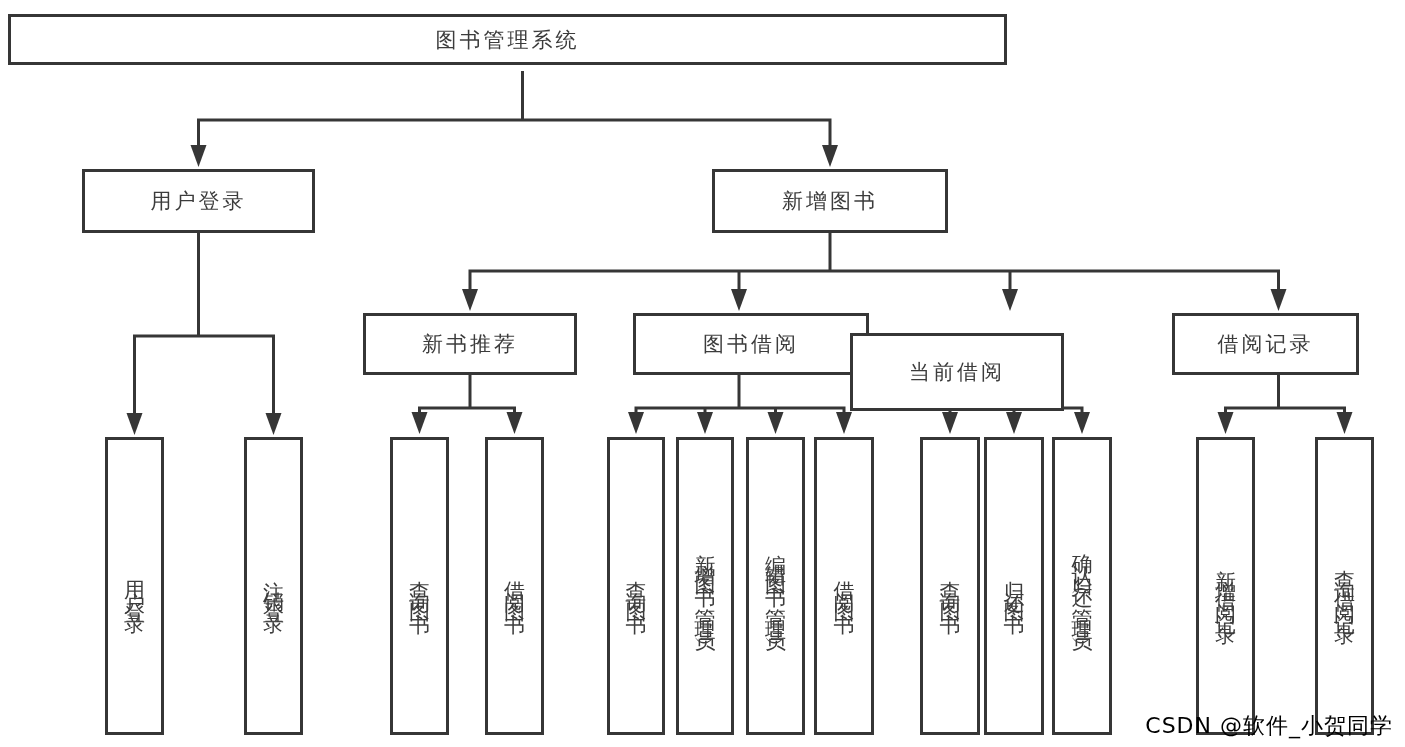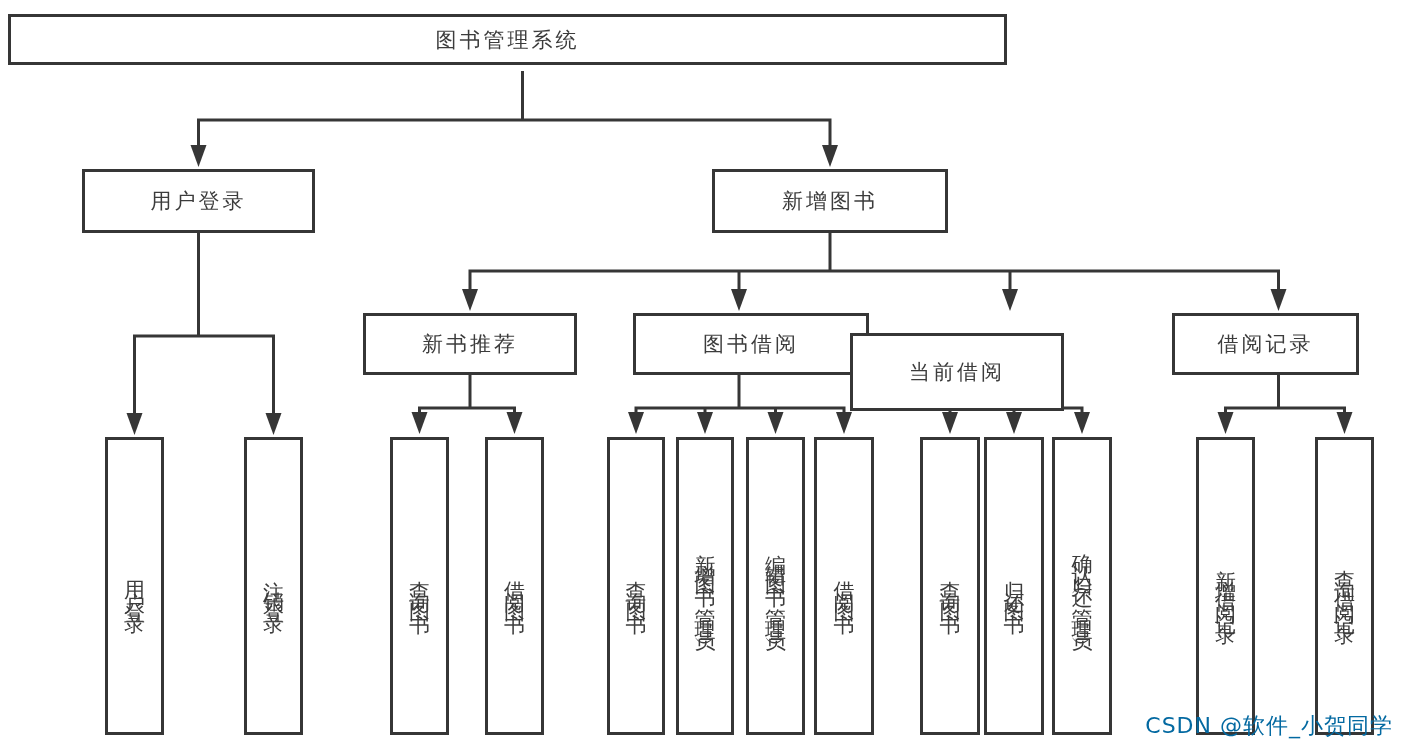--- a/index.html
+++ b/index.html
@@ -39,21 +39,21 @@
     white-space: nowrap;
     top: 437px;
     height: 298px;
   }
   .watermark {
     position: absolute;
     right: 12px;
     bottom: 6px;
     font-size: 22px;
     letter-spacing: 1px;
-    color: #0369a1;
+    color: #000000;
     white-space: nowrap;
     z-index: 5;
   }
 </style>
 </head>
 <body>
 
 <div class="canvas">
 
   <svg class="connectors" viewBox="0 0 1405 747" fill="none" stroke="#363636" stroke-width="3">

